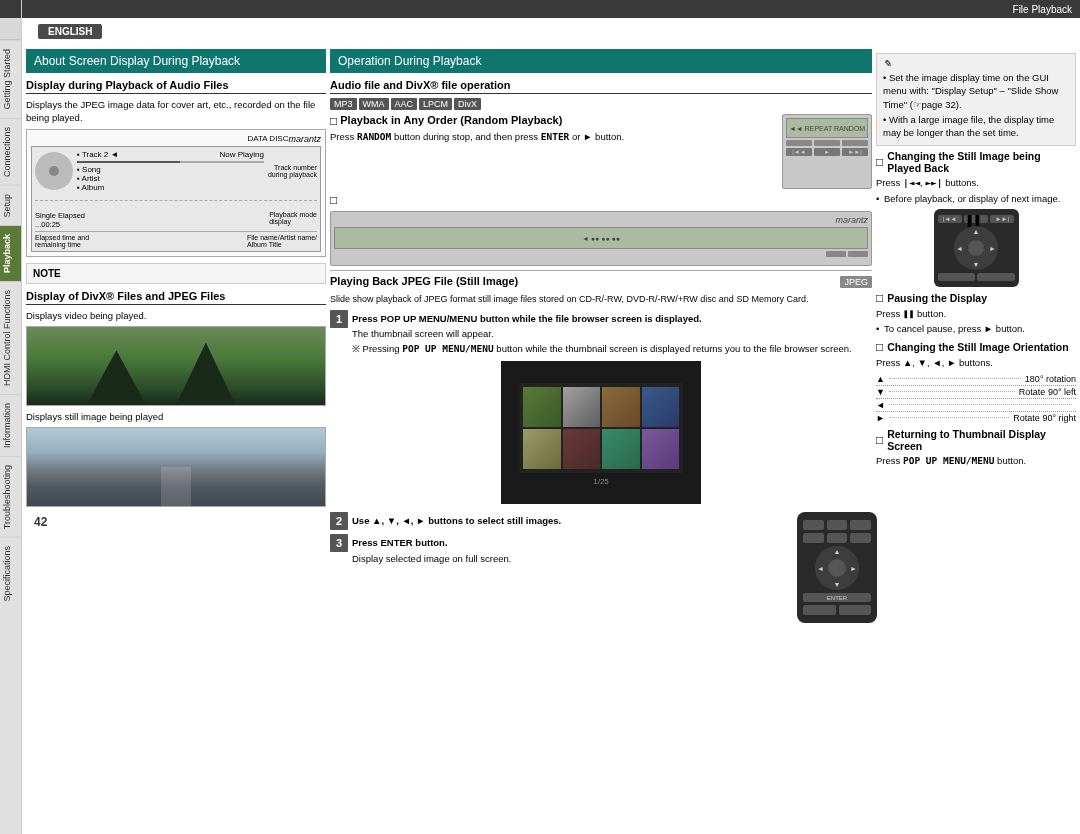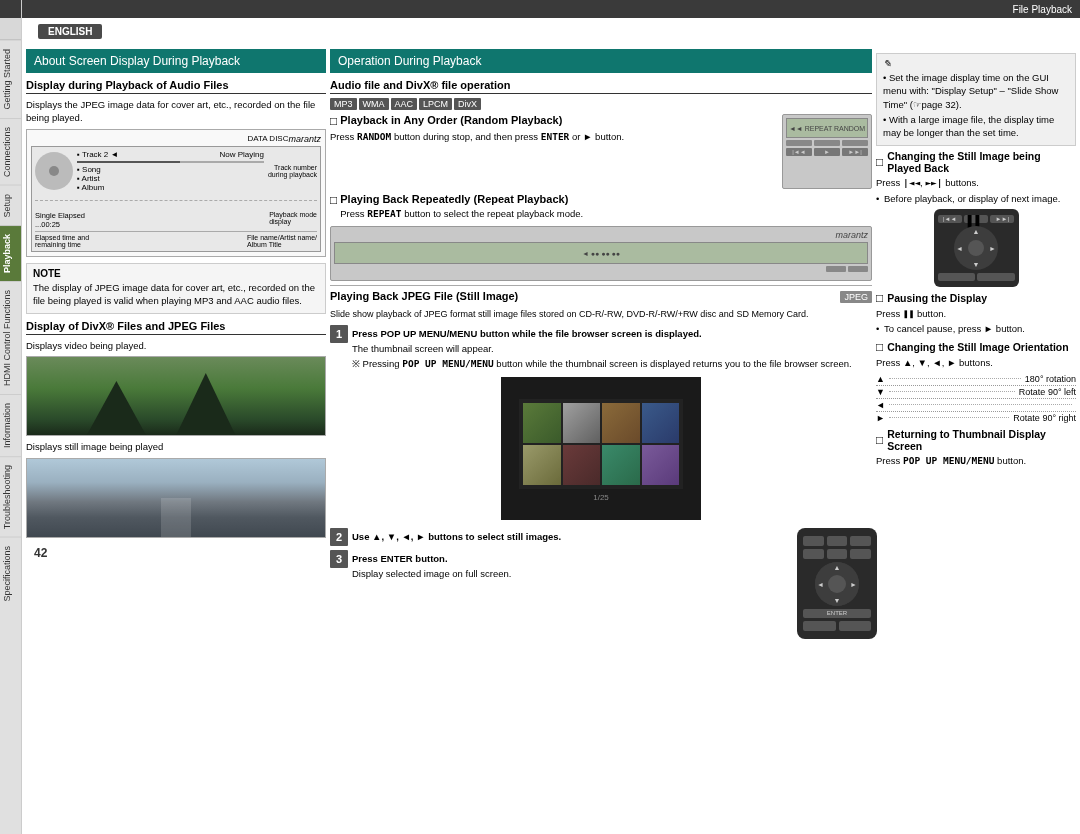--- a/index.html
+++ b/index.html
@@ -393,21 +393,20 @@
           </div>
           <div style="display:flex; justify-content:space-between; font-size:7px; border-top:1px solid #aaa; padding-top:2px; margin-top:2px;">
             <span>Elapsed time and<br>remaining time</span>
             <span>File name/Artist name/<br>Album Title</span>
           </div>
         </div>
       </div>
 
       <div class="note-box">
         <div class="note-title">NOTE</div>
-        <p>The display of JPEG image data for cover art, etc., recorded on the file being played is valid when playing MP3 and AAC audio files.</p>
       </div>
 
       <div class="subsection-title">Display of DivX® Files and JPEG Files</div>
       <p>Displays video being played.</p>
 
       <div class="tree-image" style="margin:4px 0; border:1px solid #aaa;">
         <div style="width:100%; height:100%; background: linear-gradient(to bottom, #6a8a5a 0%, #4a7a3a 40%, #2a4a2a 80%, #1a2a1a 100%); position:relative;">
 
           <div style="position:absolute;bottom:0;left:20%;width:20%;height:70%;background:#1a2a1a;clip-path:polygon(50% 0%, 0% 100%, 100% 100%);"></div>
           <div style="position:absolute;bottom:0;left:50%;width:20%;height:80%;background:#1a2a1a;clip-path:polygon(50% 0%, 0% 100%, 100% 100%);"></div>
@@ -459,24 +458,20 @@
               <div style="flex:1;height:8px;background:#777;border-radius:1px; font-size:6px; color:#ccc; display:flex;align-items:center;justify-content:center;">|◄◄</div>
               <div style="flex:1;height:8px;background:#777;border-radius:1px; font-size:6px; color:#ccc; display:flex;align-items:center;justify-content:center;">►</div>
               <div style="flex:1;height:8px;background:#777;border-radius:1px; font-size:6px; color:#ccc; display:flex;align-items:center;justify-content:center;">►►|</div>
             </div>
           </div>
         </div>
       </div>
 
       <div style="display:flex; align-items:flex-start; gap:3px; margin:4px 0;">
         <span style="font-size:12px;">□</span>
-        <div>
-          <div class="bold-item">Playing Back Repeatedly (Repeat Playback)</div>
-          <p>Press <kbd>REPEAT</kbd> button to select the repeat playback mode.</p>
-        </div>
       </div>
 
       <div style="background:#c8c8c8; border:1px solid #999; border-radius:2px; padding:3px; height:55px; margin:4px 0; position:relative;">
         <div style="text-align:right; font-style:italic; font-size:9px; color:#444; margin-bottom:2px;">marantz</div>
         <div style="background:#aabba0; border:1px solid #888; height:22px; font-size:7px; display:flex; align-items:center; justify-content:center; color:#444;">◄ ●● ●● ●●</div>
         <div style="display:flex; justify-content:flex-end; gap:2px; margin-top:2px;">
           <div style="width:20px;height:6px;background:#888;border-radius:1px;"></div>
           <div style="width:20px;height:6px;background:#888;border-radius:1px;"></div>
         </div>
       </div>

